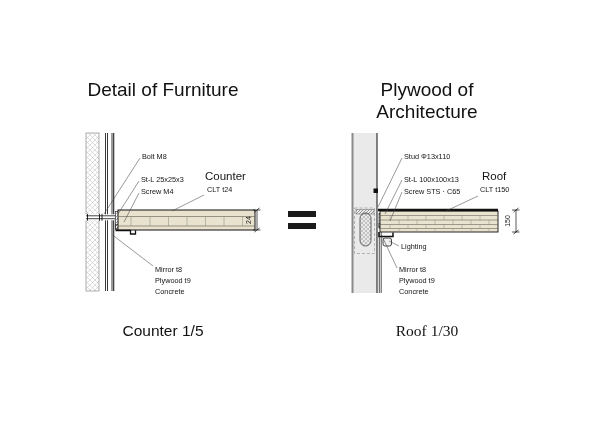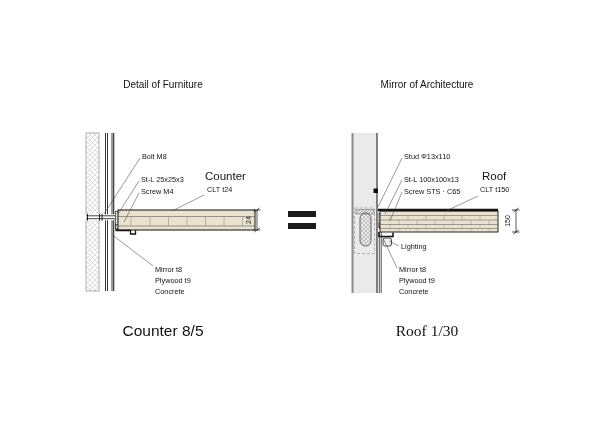--- a/index.html
+++ b/index.html
@@ -1,39 +1,39 @@
 <!DOCTYPE html>
 <html><head>
 <meta charset="utf-8">
 <style>
   html,body{margin:0;padding:0;}
   body{width:600px;height:424px;background:#ffffff;position:relative;overflow:hidden;
        font-family:"Liberation Sans", sans-serif;color:#151515;}
-  .title{position:absolute;width:190px;text-align:center;font-size:10px;color:#111;}
+  .title{position:absolute;width:190px;text-align:center;font-size:19px;color:#111;}
   .caption{position:absolute;width:190px;text-align:center;font-size:15.5px;color:#111;}
   #title-left{left:68px;top:79px;}
   #title-right{left:332px;top:79px;}
   #caption-left{left:68px;top:322px;}
   #caption-right{left:332px;top:322px;font-family:Liberation Serif, serif;}
   .drawing{position:absolute;}
   #drawing-left{left:70px;top:125px;}
   #drawing-right{left:340px;top:125px;}
   #equals{position:absolute;left:288px;top:211px;}
   #equals .bar{width:28px;height:5.5px;background:#1b1b1b;}
   #equals .bar + .bar{margin-top:6.5px;}
   svg text{font-family:"Liberation Sans", sans-serif;fill:#151515;}
   .lbl{font-size:7.3px;}
   .big{font-size:11.5px;}
   .dim{font-size:7px;}
 </style>
 </head>
 <body>
 
 <div class="title" id="title-left">Detail of Furniture</div>
-<div class="title" id="title-right">Mirror of Architecture</div>
+<div class="title" id="title-right">Plywood of Architecture</div>
 
 <svg id="drawing-left" class="drawing" width="210" height="180" viewBox="0 0 210 180">
   <defs>
     <pattern id="xhatch" width="5" height="5" patternUnits="userSpaceOnUse">
       <path d="M0 5L5 0M0 0L5 5" stroke="#bdbdbd" stroke-width="0.5"></path>
     </pattern>
     <pattern id="steelhatch" width="3" height="3" patternUnits="userSpaceOnUse">
       <path d="M0 3L3 0" stroke="#555" stroke-width="0.55"></path>
     </pattern>
     <pattern id="slothatch" width="4" height="4" patternUnits="userSpaceOnUse">
@@ -201,14 +201,14 @@
     <text class="lbl" x="64" y="69">Screw STS · C65</text>
     <text class="big" x="142" y="55">Roof</text>
     <text class="lbl" x="140" y="67">CLT t150</text>
     <text class="lbl" x="61" y="124">Lighting</text>
     <text class="lbl" x="59" y="147">Mirror t8</text>
     <text class="lbl" x="59" y="158">Plywood t9</text>
     <text class="lbl" x="59" y="169">Concrete</text>
   </g>
 </svg>
 
-<div class="caption" id="caption-left">Counter 8/5</div>
+<div class="caption" id="caption-left">Counter 1/5</div>
 <div class="caption" id="caption-right">Roof 1/30</div>
 
 </body></html>

